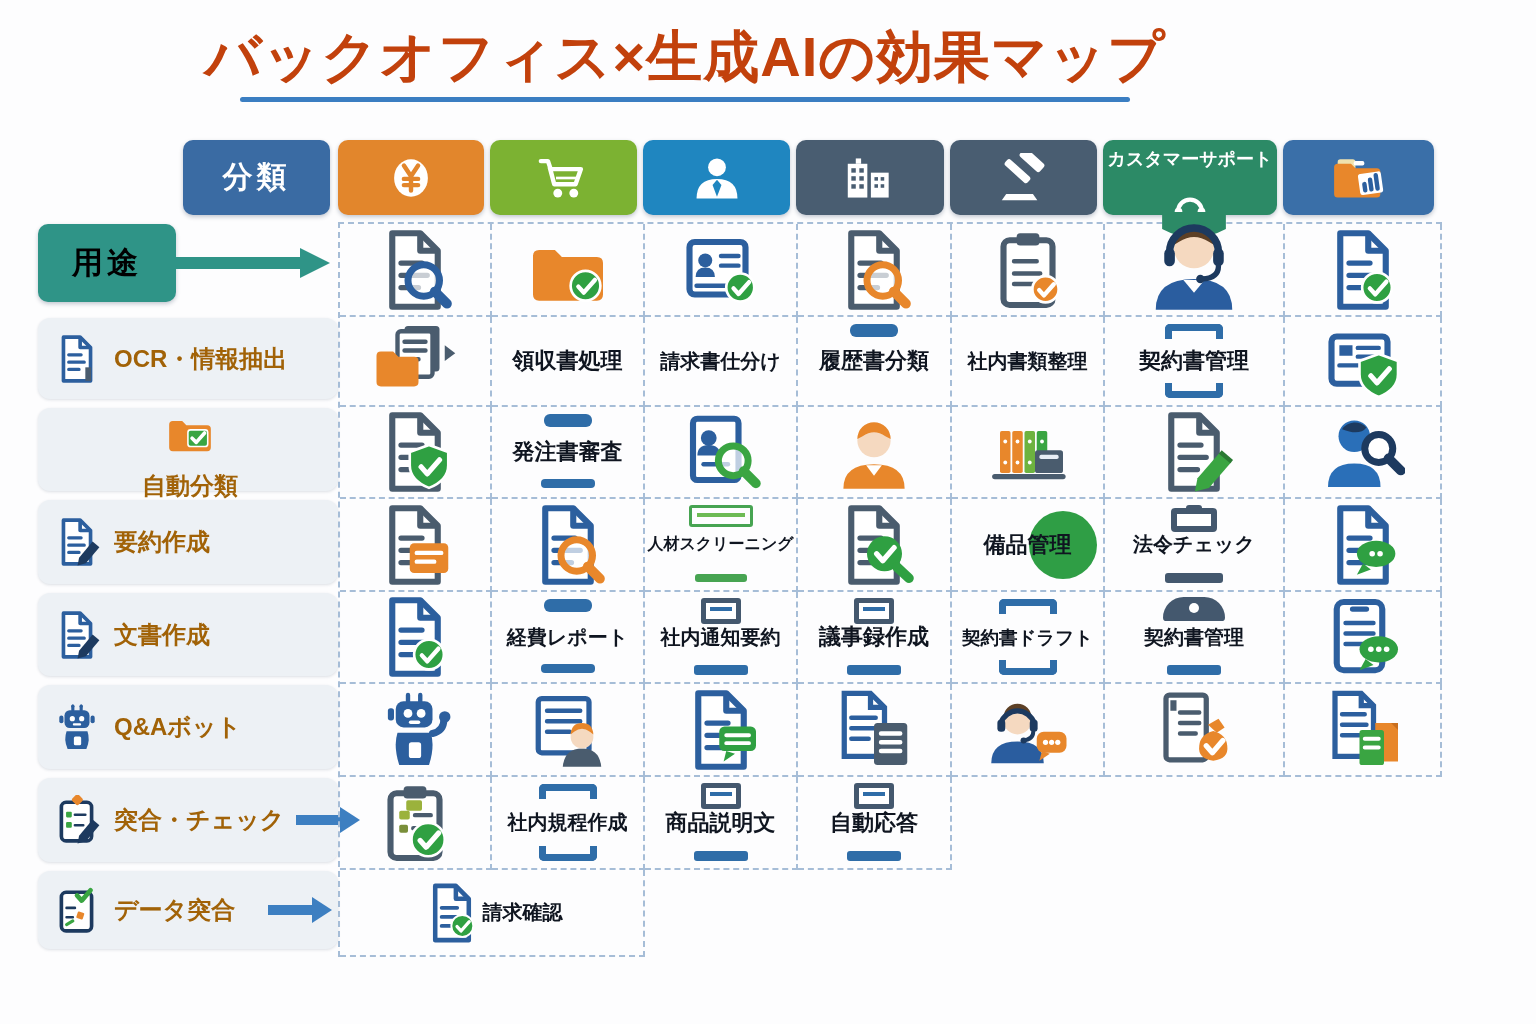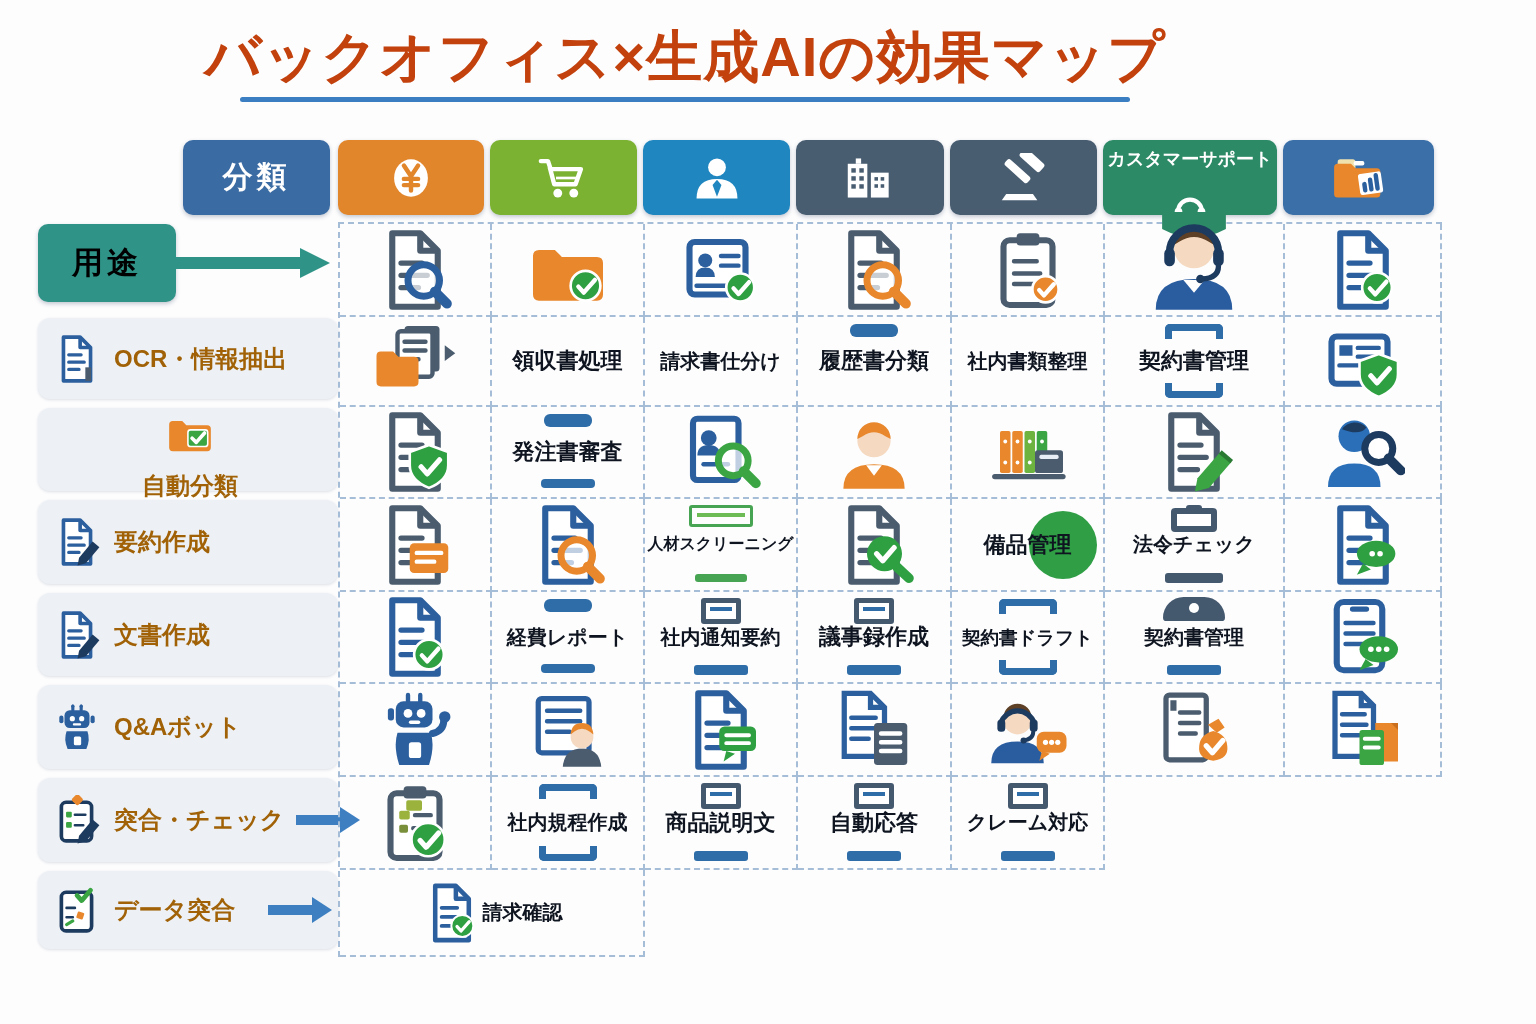--- a/index.html
+++ b/index.html
@@ -604,25 +604,20 @@
       <div class="gcell">
         <div class="deco doc-top"></div>
         <div class="deco blue-bot"></div>
         <span class="cell-label" style="font-size: 22px;">商品説明文</span>
       </div>
       <div class="gcell">
         <div class="deco doc-top"></div>
         <div class="deco blue-bot"></div>
         <span class="cell-label" style="font-size: 22px;">自動応答</span>
       </div>
-      <div class="gcell">
-        <div class="deco doc-top"></div>
-        <div class="deco blue-bot"></div>
-        <span class="cell-label" style="font-size: 20px;">クレーム対応</span>
-      </div>
       <div class="gcell empty"></div>
       <div class="gcell empty"></div>
       <div class="gcell span2">
         <div class="combo">
           <span class="gi small"><svg xmlns="http://www.w3.org/2000/svg" viewBox="0 0 96 96" width="100%" height="100%">
               <path d="M22 6h32l20 20v64H22z" fill="#fff" stroke="#2c5f9e" stroke-width="7" stroke-linejoin="round"></path>
               <path d="M54 6v20h20" fill="none" stroke="#2c5f9e" stroke-width="7" stroke-linejoin="round"></path>
               <path d="M32 40h24M32 54h30M32 68h20" stroke="#2c5f9e" stroke-width="6" fill="none" stroke-linecap="round"></path>
               <circle cx="64" cy="68" r="17" fill="#2fa042" stroke="#fff" stroke-width="3"></circle>
               <path d="M55.84 69l6.12 6.800000000000001 12.75 -14.45" stroke="#fff" stroke-width="5" fill="none" stroke-linecap="round" stroke-linejoin="round"></path>

